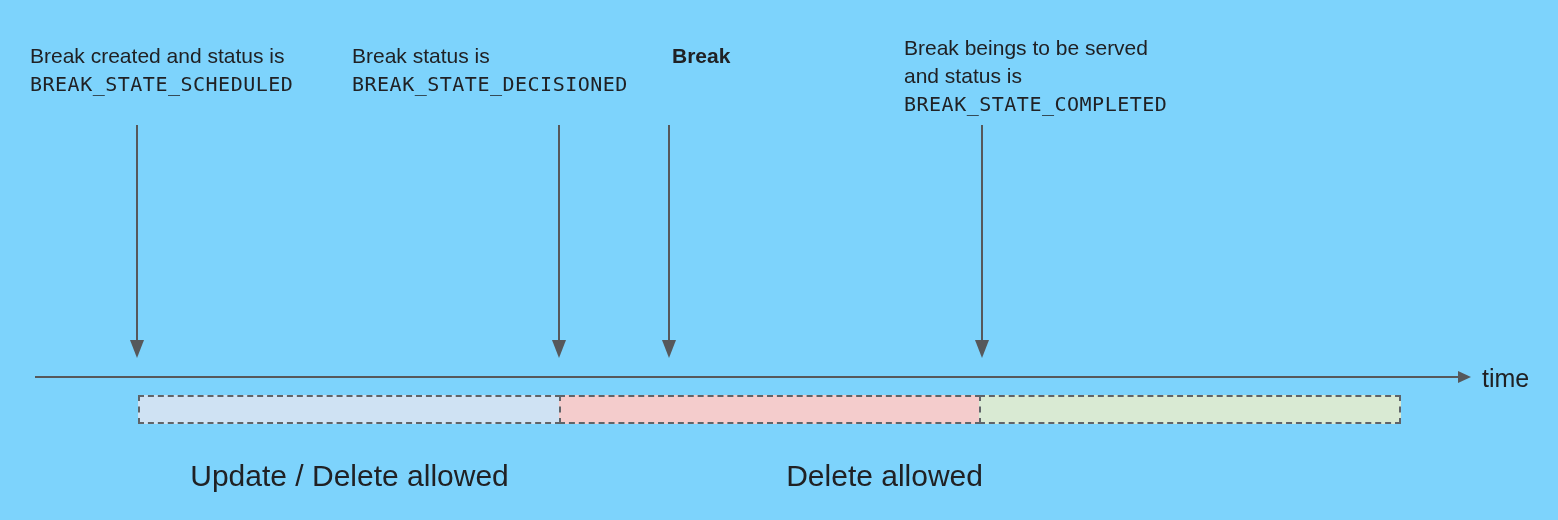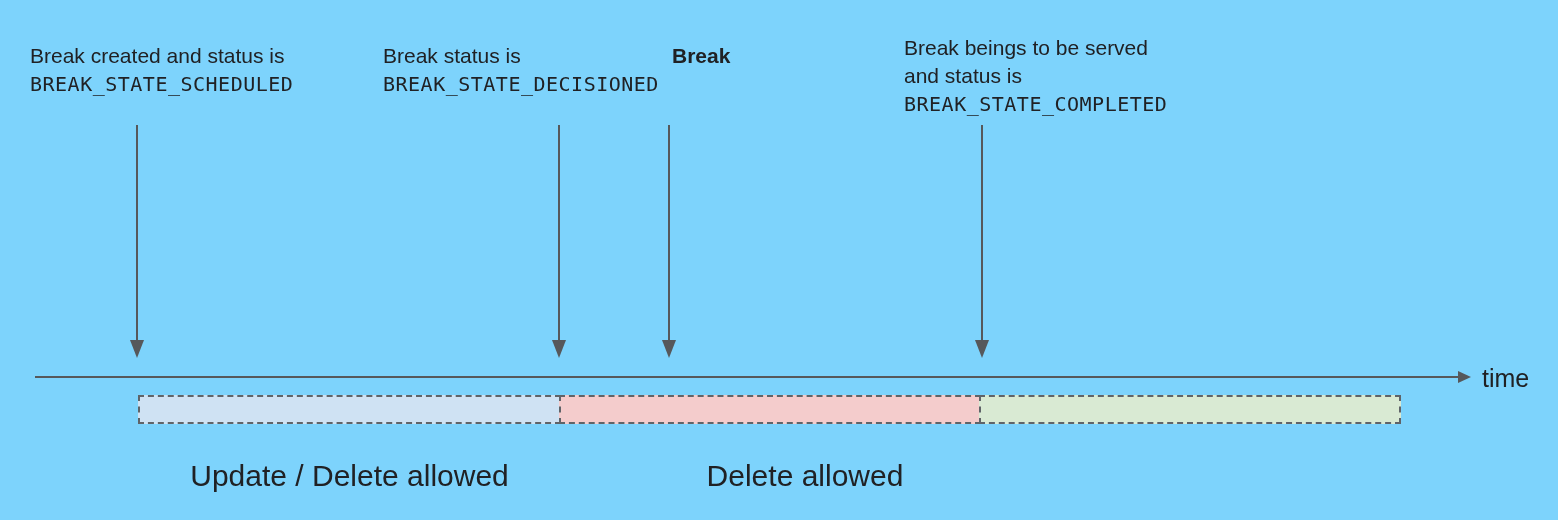--- a/index.html
+++ b/index.html
@@ -24,21 +24,21 @@
     line-height: 28px;
     white-space: nowrap;
   }
   .ann .line { display: block; }
   .ann .mono {
     font-family: "DejaVu Sans Mono", monospace;
     font-size: 20px;
     letter-spacing: 0.5px;
   }
   .ann1 { left: 30px;  top: 42px; }
-  .ann2 { left: 352px; top: 42px; margin-left: 31px; }
+  .ann2 { left: 352px; top: 42px; }
   .ann3 { left: 672px; top: 42px; font-weight: bold; }
   .ann4 { left: 904px; top: 34px; }
 
   
   .v-arrow {
     position: absolute;
     top: 125px;
     width: 2px;
     height: 215px;
     background: #56585b;
@@ -103,21 +103,21 @@
   .seg-green { width: 422px; background: #d9ead3; }
 
   
   .seg-label {
     position: absolute;
     top: 459px;
     font-size: 30px;
     text-align: center;
   }
   .seg-label1 { left: 138px; width: 423px; }
-  .seg-label2 { left: 594px; width: 422px; }
+  .seg-label2 { left: 561px; width: 422px; text-align: right; }
   .seg-label3 { left: 983px; width: 422px; }
 </style>
 </head>
 <body>
 
 <div class="canvas">
 
   <div class="ann ann1">
     <span class="line">Break created and status is</span>
     <span class="line mono">BREAK_STATE_SCHEDULED</span>

